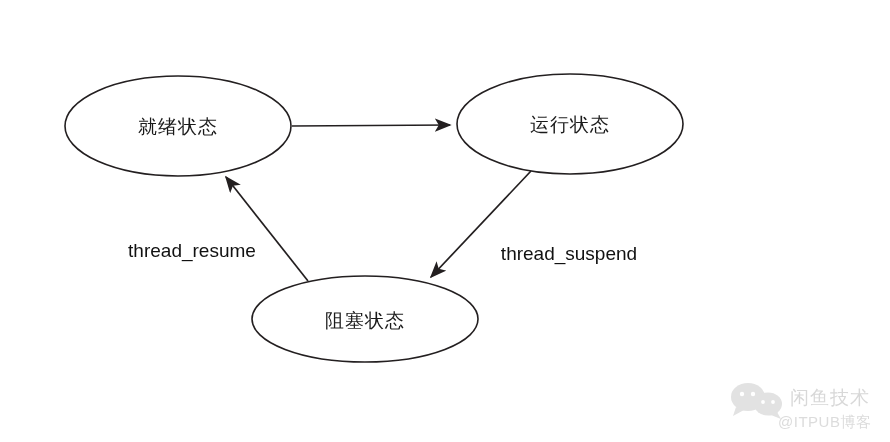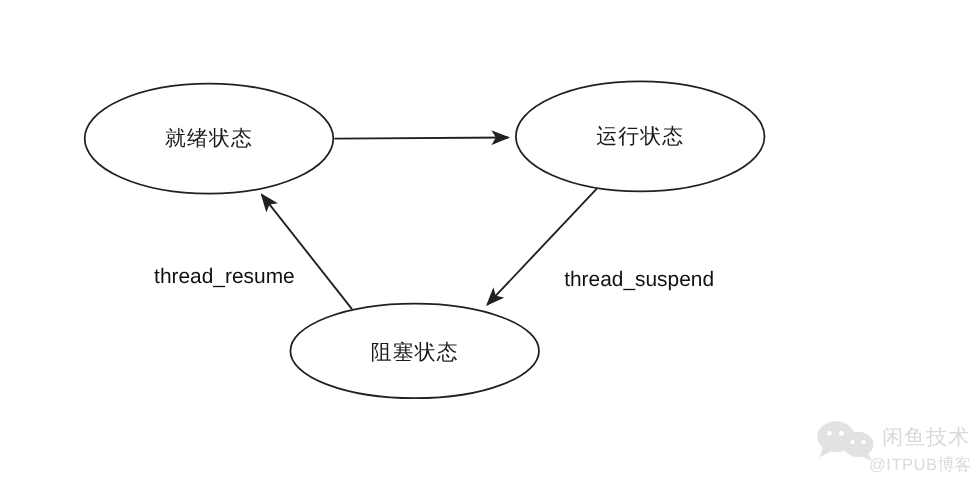--- a/index.html
+++ b/index.html
@@ -14,21 +14,20 @@
     position: relative;
     overflow: hidden;
     font-family: "Liberation Sans", "DejaVu Sans", sans-serif;
   }
   #diagram-root {
     position: absolute;
     left: 0;
     top: 0;
     width: 736px;
     height: 442px;
-    margin-left: 12px;
   }
   .node-ellipse {
     fill: #ffffff;
     stroke: #231f20;
     stroke-width: 1.6;
   }
   .node-label {
     font-family: "DejaVu Sans", "Liberation Sans", sans-serif;
     font-size: 19px;
     fill: #1a1a1a;

